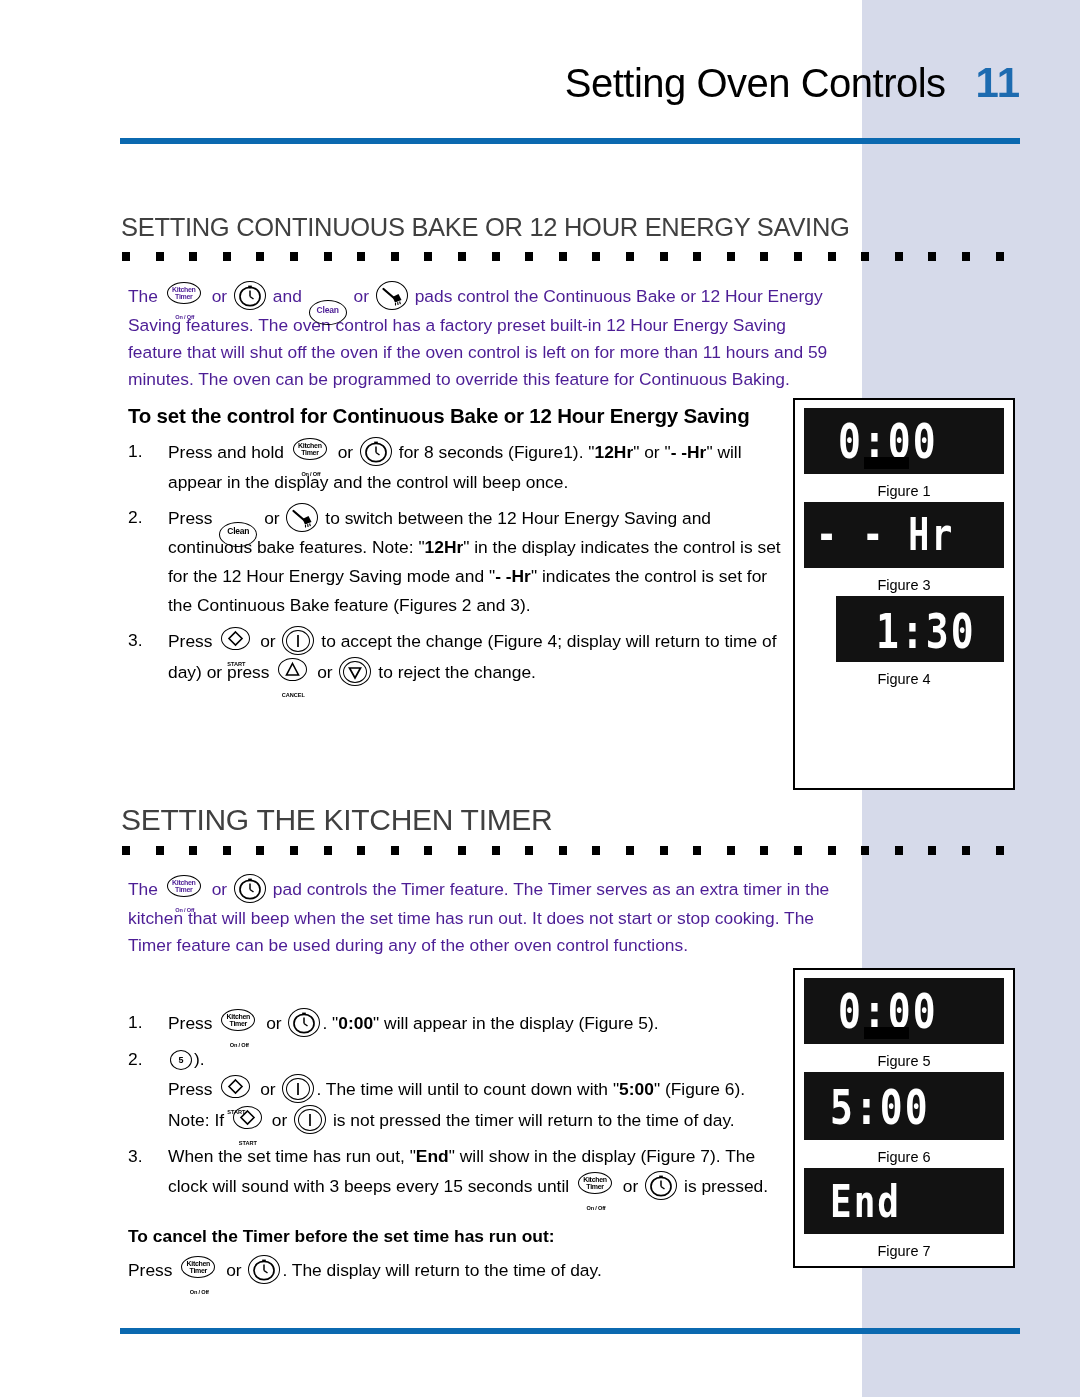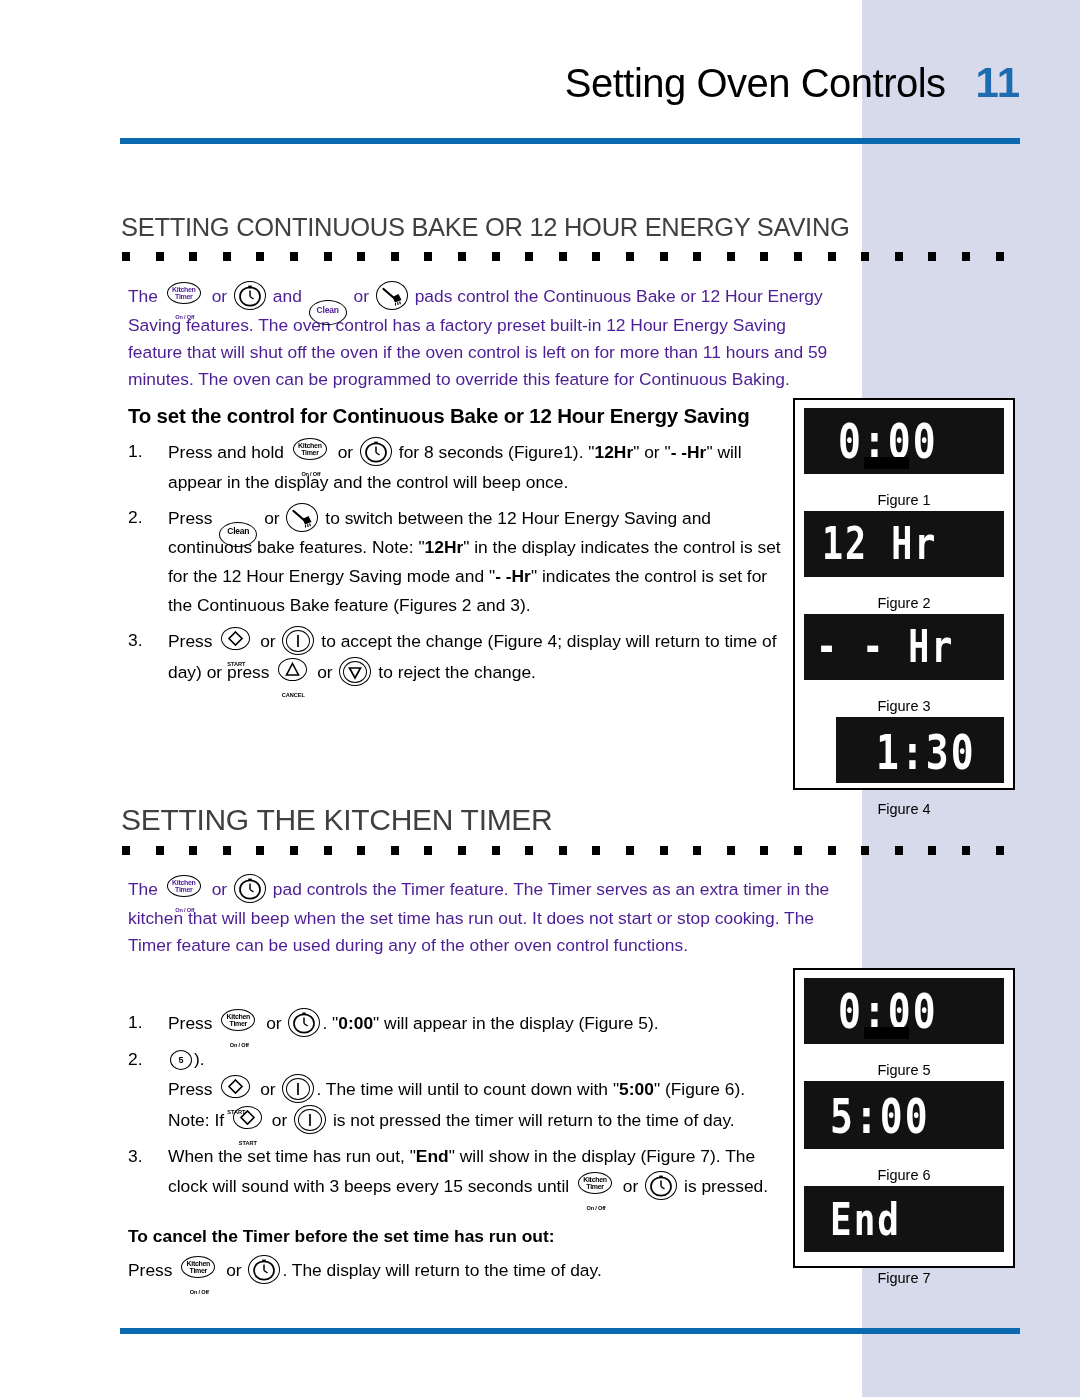--- a/index.html
+++ b/index.html
@@ -301,21 +301,21 @@
     transform-origin: left top;
   }
   .lcd-block {
     position: absolute;
     background: #000;
   }
   .fig-cap {
     text-align: center;
     font-size: 14.5px;
     line-height: 22px;
-    padding-top: 15px;
+    padding-top: 6px;
     color: #000;
   }
 </style>
 </head>
 <body>
 
 <div class="gray-band"></div>
 
 <div class="page-inner">
 
@@ -458,26 +458,20 @@
   <div class="fig-panel" id="fig-panel-1">
 
     <div class="fig" style="padding-top:8px;">
       <div class="fig-screen" style="height:66px;">
         <span class="lcd" style="left:34px; top:6px; font-size:38px;">0:00</span>
         <span class="lcd-block" style="left:60px; top:49px; width:45px; height:12px;"></span>
       </div>
       <div class="fig-cap">Figure 1</div>
     </div>
 
-    <div class="fig">
-      <div class="fig-screen" style="height:66px;">
-        <span class="lcd" style="left:18px; top:8px; font-size:35px;">12 Hr</span>
-      </div>
-      <div class="fig-cap">Figure 2</div>
-    </div>
 
     <div class="fig">
       <div class="fig-screen" style="height:66px;">
         <span class="lcd" style="left:12px; top:8px; font-size:35px;">- - Hr</span>
       </div>
       <div class="fig-cap">Figure 3</div>
     </div>
 
     <div class="fig">
       <div class="fig-screen" style="height:66px;margin-left:32px;">

